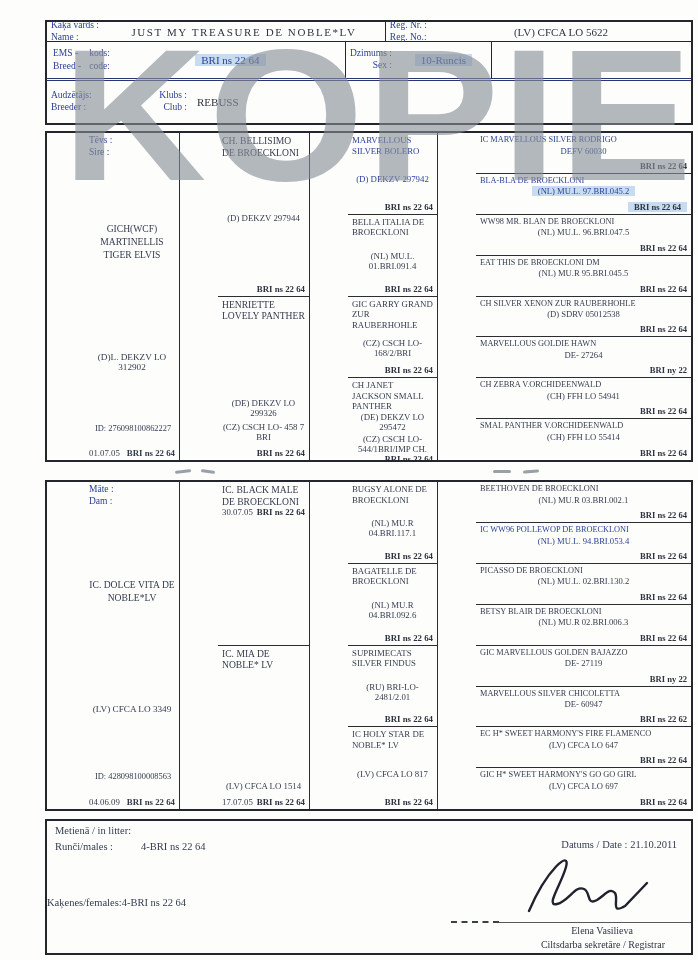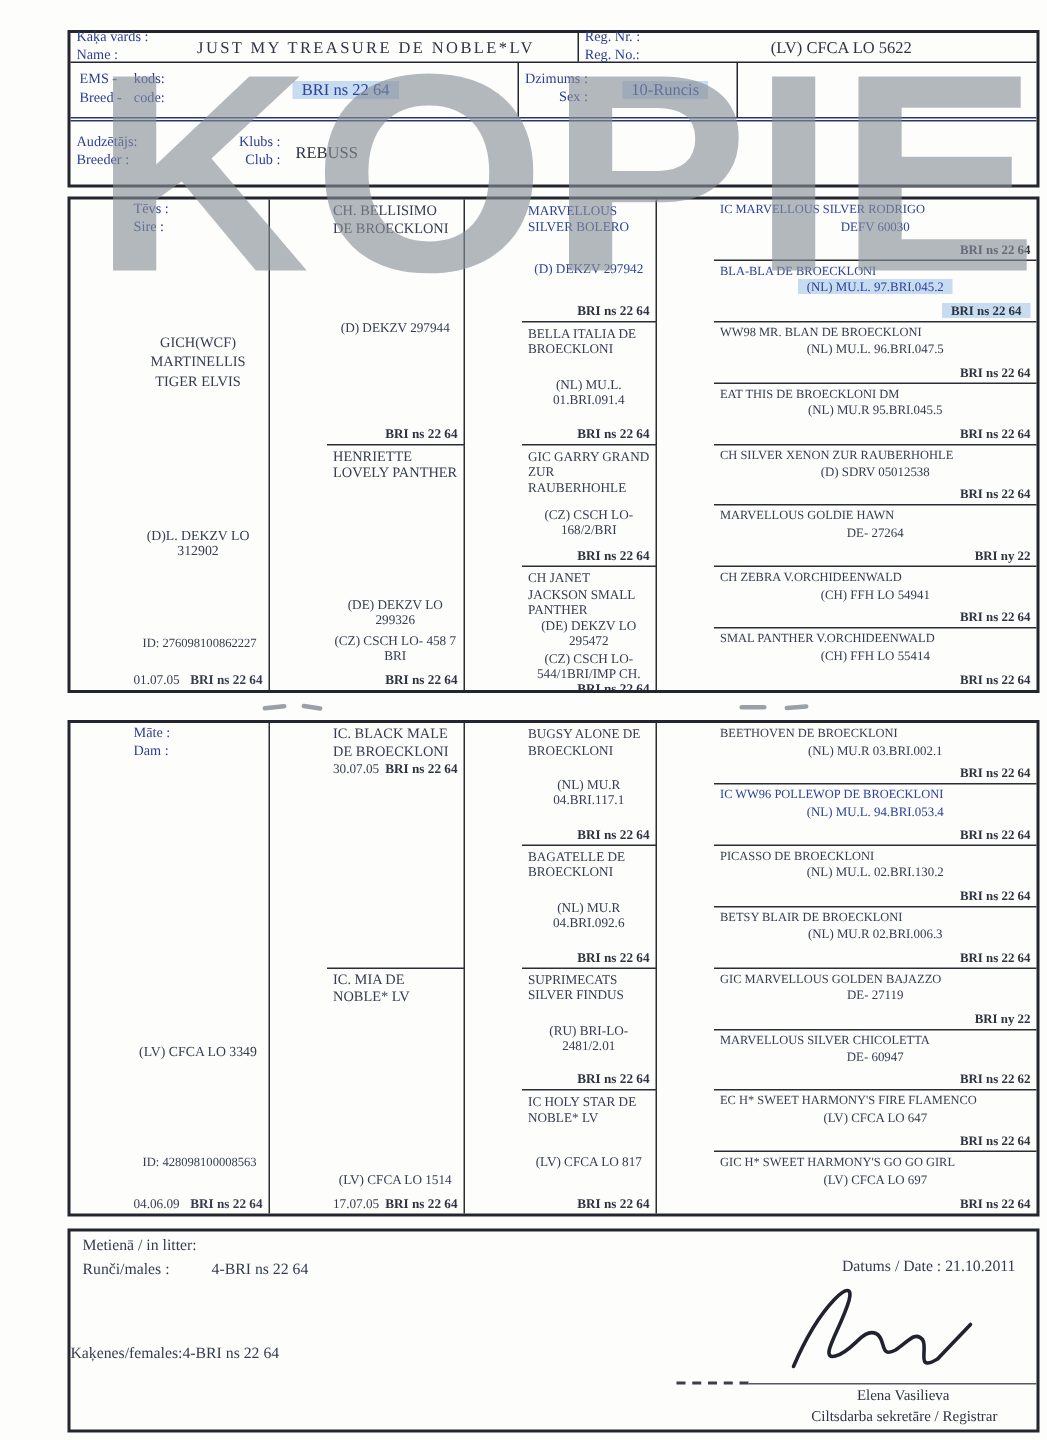--- a/index.html
+++ b/index.html
@@ -269,20 +269,21 @@
       <span class="smudge sm4"></span>
     </div>
 
     <div class="ptable" style="margin-top:0;">
       <div class="cell parent span8">
         <div class="plabel lbl">
           <div>Māte :</div>
           <div>Dam :</div>
         </div>
         <div class="sp1"></div>
+        <div class="pname">IC. DOLCE VITA DE NOBLE*LV</div>
         <div class="sp2"></div>
         <div class="preg">(LV) CFCA LO 3349</div>
         <div class="sp3"></div>
         <div class="pid">ID: 428098100008563</div>
         <div class="sp4"></div>
         <div class="bottomrow">
           <span class="dt">04.06.09</span>
           <span class="ems">BRI ns 22 64</span>
         </div>
       </div>

